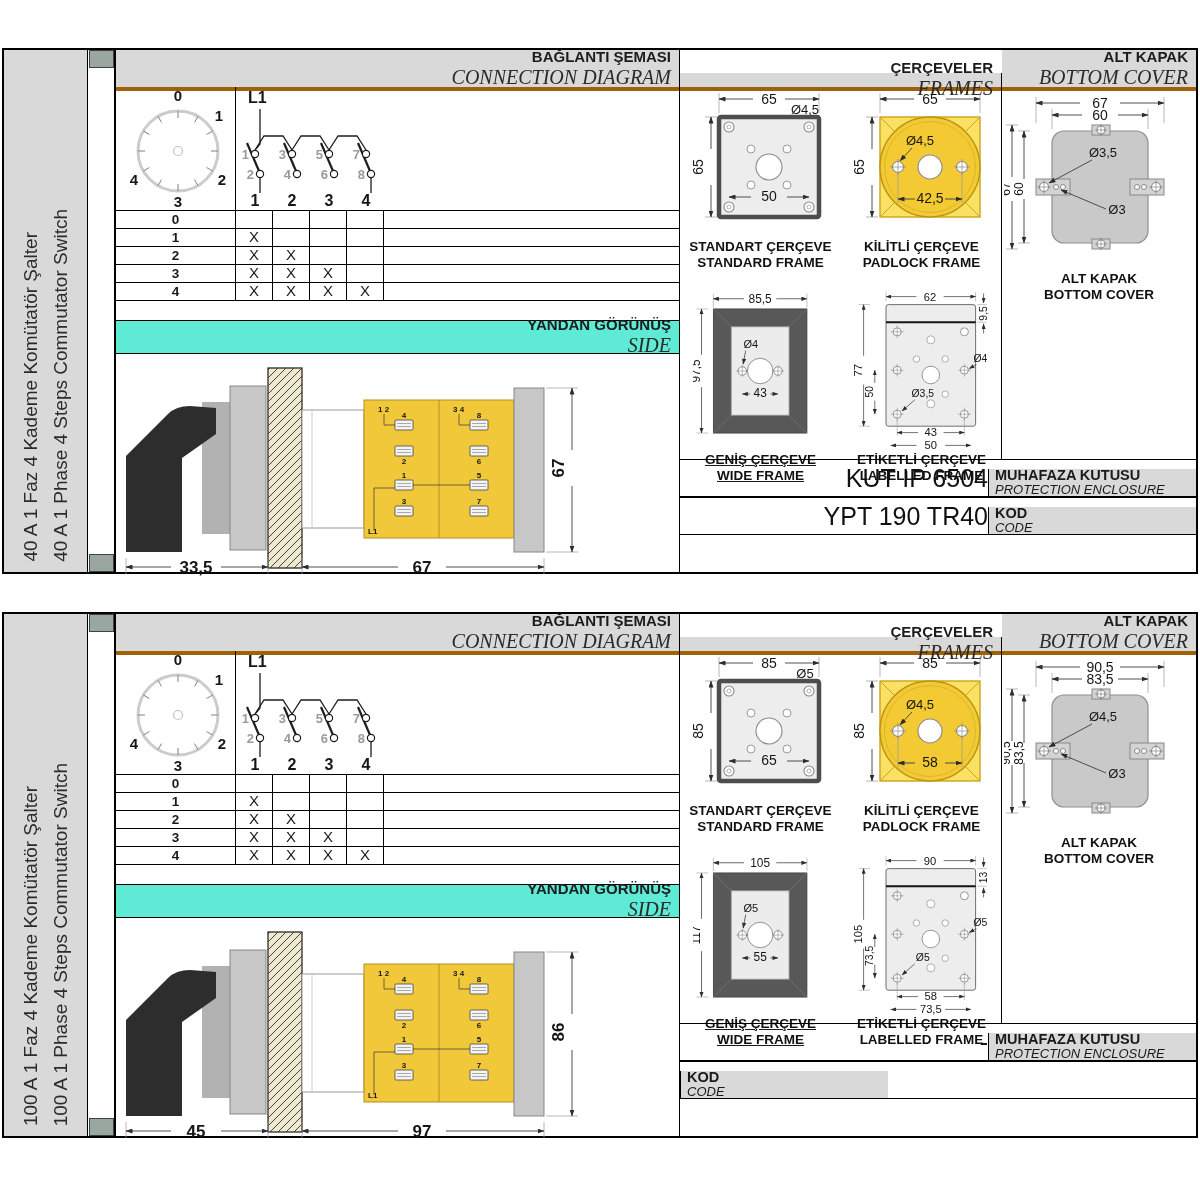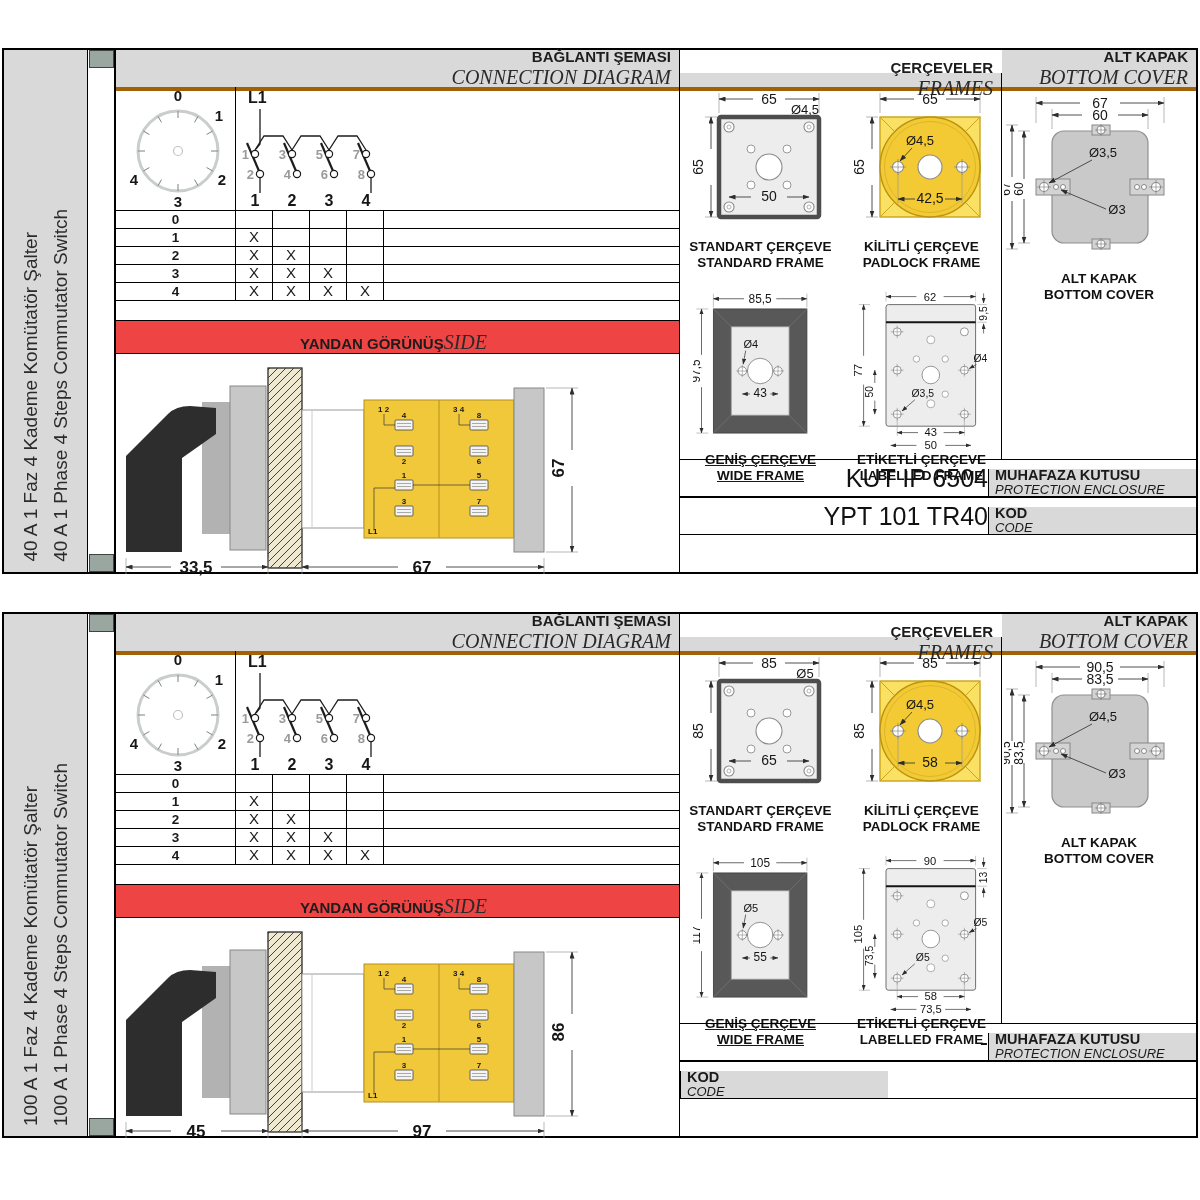--- a/index.html
+++ b/index.html
@@ -20,21 +20,21 @@
   .h-tr{font-weight:bold;font-size:15px;color:#1c1c1c;}
   .h-en{font-style:italic;font-size:20px;color:#2a2a2a;font-family:Liberation Serif, serif;}
   .col1{position:absolute;left:0;top:37px;width:564px;bottom:0;border-right:1px solid #000;box-sizing:border-box;}
   .dialcell{position:absolute;left:0;top:0;width:120px;height:123px;border-right:1px solid #000;box-sizing:border-box;}
   .contactscell{position:absolute;left:120px;top:0;right:0;height:123px;}
   .xtable{position:absolute;left:0;top:123px;width:100%;border-bottom:1px solid #000;box-sizing:border-box;}
   .xrow{display:flex;height:18px;border-top:1px solid #000;box-sizing:border-box;}
   .xlabel{width:120px;text-align:center;font-weight:bold;font-size:13.5px;line-height:17px;border-right:1px solid #000;box-sizing:border-box;}
   .xcell{width:37px;text-align:center;font-size:15px;line-height:16px;border-right:1px solid #000;box-sizing:border-box;}
   .xfill{flex:1;}
-  .sideband{position:absolute;left:0;top:233px;width:100%;height:34px;background:#ef4444;border-top:1px solid #000;border-bottom:1px solid #000;box-sizing:border-box;display:flex;flex-direction:row;justify-content:center;align-items:flex-end;padding-right:8px;line-height:1.12;}
+  .sideband{position:absolute;left:0;top:233px;width:100%;height:34px;background:#5eead4;border-top:1px solid #000;border-bottom:1px solid #000;box-sizing:border-box;display:flex;flex-direction:column;justify-content:center;align-items:flex-end;padding-right:8px;line-height:1.12;}
   .sidedraw{position:absolute;left:0;top:267px;width:100%;bottom:0;}
   .col2{position:absolute;left:564px;top:37px;width:322px;height:372px;border-right:1px solid #000;box-sizing:border-box;}
   .fcell{position:absolute;box-sizing:border-box;text-align:center;}
   .f-std{left:0;top:0;width:161px;height:203px;}
   .f-pad{left:161px;top:0;width:161px;height:203px;}
   .f-wide{left:0;top:203px;width:161px;height:169px;text-decoration:underline;}
   .f-lab{left:161px;top:203px;width:161px;height:169px;}
   .fcap{font-weight:bold;font-size:13.5px;line-height:1.22;color:#111;}
   .col3{position:absolute;left:886px;top:37px;right:0;height:372px;text-align:center;}
   .coverwrap{padding-top:8px;}
@@ -561,21 +561,21 @@
 
     <div class="codes">
       <div class="crow">
         <div class="cval">KUT IP 6504</div>
         <div class="clabel">
           <div class="cl-tr">MUHAFAZA KUTUSU</div>
           <div class="cl-en">PROTECTION ENCLOSURE</div>
         </div>
       </div>
       <div class="crow crow2">
-        <div class="cval">YPT 101 TR40</div>
+        <div class="cval">YPT 190 TR40</div>
         <div class="clabel">
           <div class="cl-tr">KOD</div>
           <div class="cl-en">CODE</div>
         </div>
       </div>
     </div>
   </div>
 </div>
 <div class="section" id="s1">
   <div class="sidebar">

